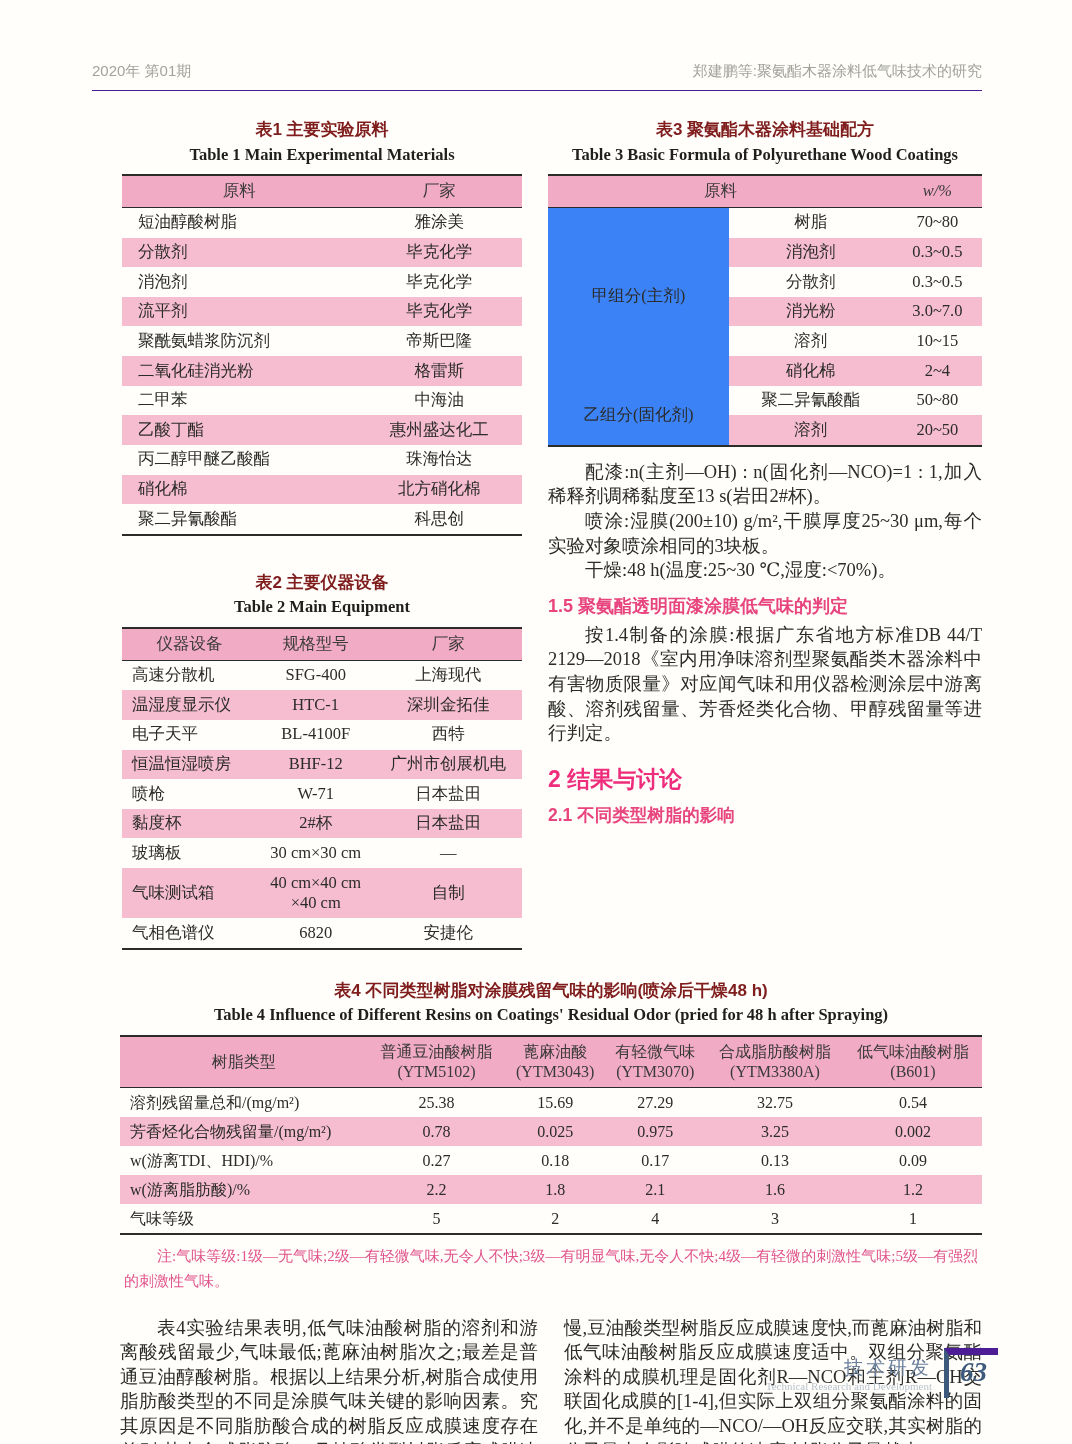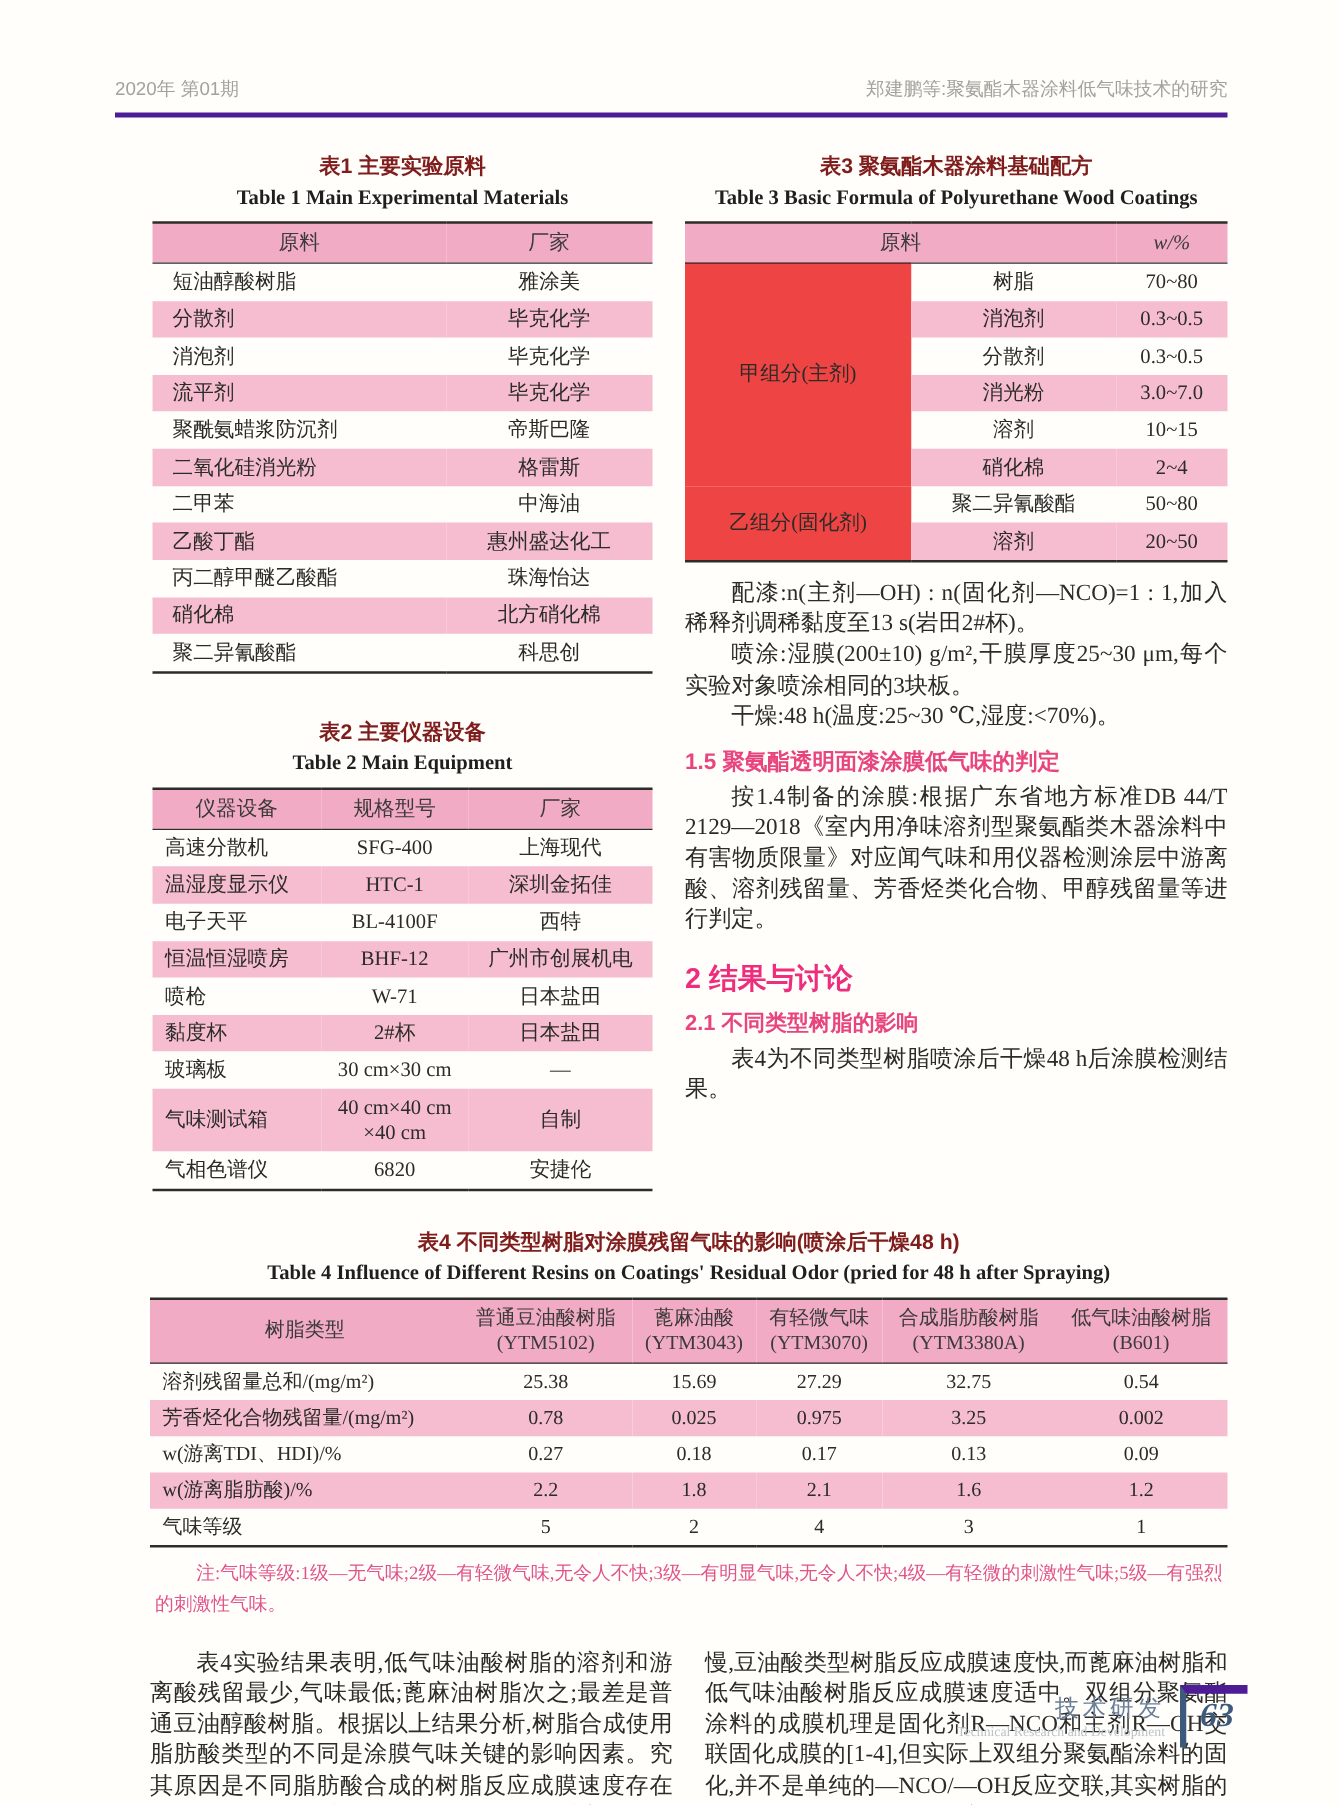--- a/index.html
+++ b/index.html
@@ -3,34 +3,34 @@
 <meta charset="utf-8">
 <style>
   html,body{margin:0;padding:0;background:#fffefb;}
   .page{
     width:1072px;height:1444px;background:#fffefb;overflow:hidden;position:relative;
     box-sizing:border-box;padding:62px 90px 0 92px;
     font-family:"Liberation Serif","DejaVu Serif",serif;color:#2b2b28;
   }
   .pg-header{
     display:flex;justify-content:space-between;align-items:flex-end;
-    font-size:15px;color:#a3a39c;padding-bottom:9px;border-bottom:4px solid #4c1d95;
+    font-size:15px;color:#a3a39c;padding-bottom:9px;border-bottom:1px solid #4c1d95;
     font-family:"Liberation Sans","DejaVu Sans",sans-serif;
   }
   .columns{display:flex;gap:26px;margin-top:26px;}
   .col-left{flex:0 0 430px;box-sizing:border-box;padding-left:30px;}
   .col-right{flex:1;min-width:0;}
   .tbl-title{text-align:center;line-height:1.5;margin-bottom:7px;}
   .tbl-title .cn{font-family:"Liberation Sans","DejaVu Sans",sans-serif;font-weight:bold;font-size:17px;color:#7f1d1d;}
   .tbl-title .en{font-weight:bold;font-size:16.5px;color:#1f1f1d;}
   table{width:100%;border-collapse:collapse;border-top:2.5px solid #2c2c2a;border-bottom:2.5px solid #2c2c2a;font-size:16.5px;}
   thead th{background:#f2abc5;border-bottom:1.5px solid #2c2c2a;font-weight:normal;padding:5px 4px;color:#3a3a38;text-align:center;white-space:pre-line;line-height:1.25;margin-top:12px;}
   td{padding:4.5px 4px;text-align:center;white-space:pre-line;line-height:1.25;}
   tbody tr:nth-child(even){background:#f6bdd1;}
-  .group-cell{background:#ef4444;}
+  .group-cell{background:#3b82f6;}
   #table1 td:nth-child(1){text-align:left;padding-left:16px;}
   #table2 td:nth-child(1){text-align:left;padding-left:10px;}
   #table2{margin-top:2px;}
   #table3 thead th:last-child{font-style:italic;}
   .mt{margin-top:34px;}
   .para{font-size:18.5px;line-height:1.33;text-align:justify;margin:0;}
   .indent{text-indent:2em;}
   .rpad{margin-top:13px;}
   .sec-h{font-family:"Liberation Sans","DejaVu Sans",sans-serif;font-weight:bold;color:#e8457f;}
   .h15{font-size:18px;margin:11px 0 5px;}
@@ -235,21 +235,20 @@
 
       <p class="para indent rpad">配漆:n(主剂—OH) : n(固化剂—NCO)=1 : 1,加入稀释剂调稀黏度至13 s(岩田2#杯)。</p>
       <p class="para indent">喷涂:湿膜(200±10) g/m²,干膜厚度25~30 μm,每个实验对象喷涂相同的3块板。</p>
       <p class="para indent">干燥:48 h(温度:25~30 ℃,湿度:&lt;70%)。</p>
 
       <div class="sec-h h15">1.5  聚氨酯透明面漆涂膜低气味的判定</div>
       <p class="para indent">按1.4制备的涂膜:根据广东省地方标准DB 44/T 2129—2018《室内用净味溶剂型聚氨酯类木器涂料中有害物质限量》对应闻气味和用仪器检测涂层中游离酸、溶剂残留量、芳香烃类化合物、甲醇残留量等进行判定。</p>
 
       <div class="sec-h h2">2  结果与讨论</div>
       <div class="sec-h h21">2.1  不同类型树脂的影响</div>
-      <p class="para indent">表4为不同类型树脂喷涂后干燥48 h后涂膜检测结果。</p>
     </div>
 
   </div>
 
   <div class="full">
     <div class="tbl-title">
       <div class="cn">表4  不同类型树脂对涂膜残留气味的影响(喷涂后干燥48 h)</div>
       <div class="en">Table 4  Influence of Different Resins on Coatings' Residual Odor (pried for 48 h after Spraying)</div>
     </div>
     <table id="table4">

